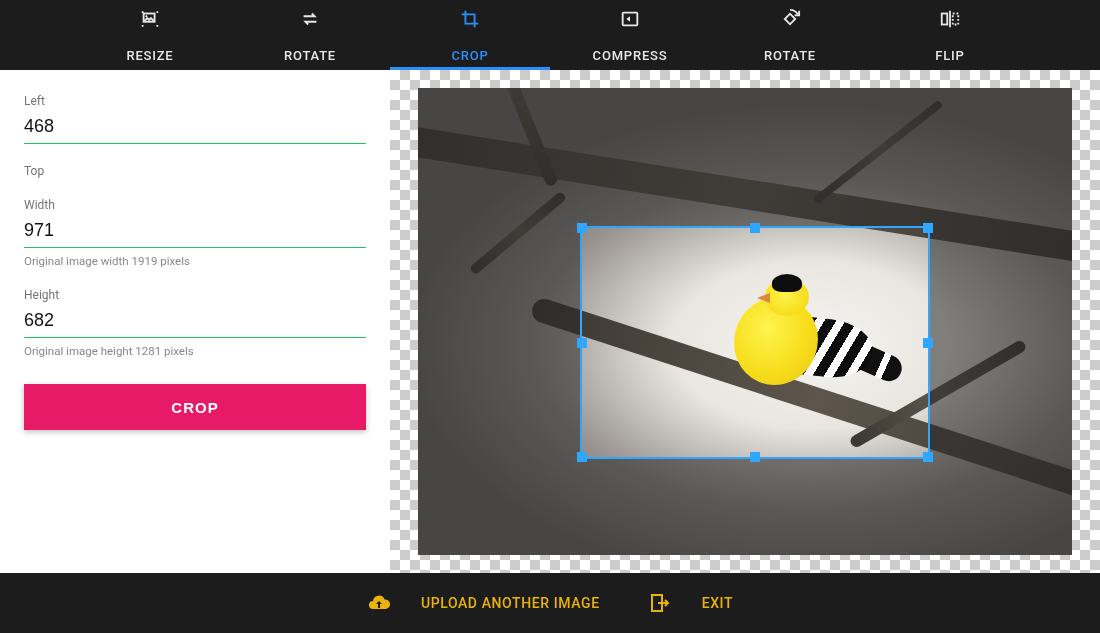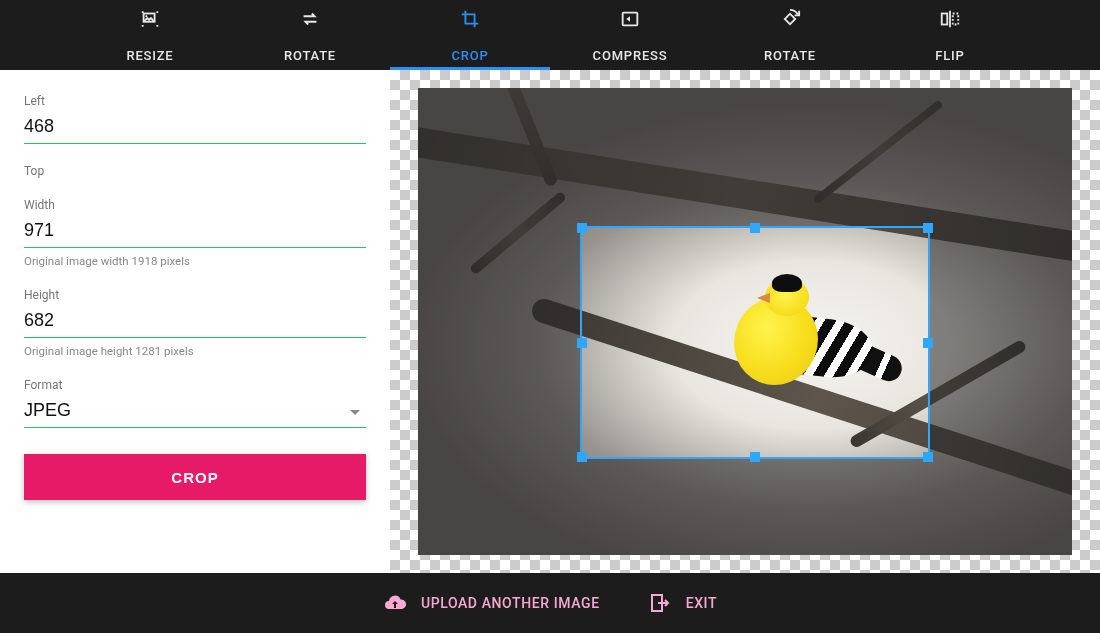--- a/index.html
+++ b/index.html
@@ -233,22 +233,22 @@
   height: 60px;
   background: #1c1c1c;
   display: flex;
   align-items: center;
   justify-content: center;
   gap: 48px;
 }
 .bottom-btn {
   display: flex;
   align-items: center;
-  gap: 14px;
-  color: #f9a8d4;
+  gap: 30px;
+  color: #eab308;
   font-size: 14px;
   letter-spacing: 0.6px;
   font-weight: 500;
   cursor: pointer;
 }
 .bottom-btn svg { width: 24px; height: 24px; }
 </style>
 </head>
 <body>
 
@@ -316,35 +316,29 @@
       <input class="field-input" value="468" style="">
     </div>
 
     <div class="field">
       <div class="field-label">Top</div>
     </div>
 
     <div class="field">
       <div class="field-label">Width</div>
       <input class="field-input" value="971" style="">
-      <div class="field-hint">Original image width 1918 pixels</div>
+      <div class="field-hint">Original image width 1919 pixels</div>
     </div>
 
     <div class="field">
       <div class="field-label">Height</div>
       <input class="field-input" value="682" style="">
       <div class="field-hint">Original image height 1281 pixels</div>
     </div>
 
-    <div class="field">
-      <div class="field-label">Format</div>
-      <div class="select-wrap">
-        <input class="field-input" readonly="" value="JPEG" style="">
-      </div>
-    </div>
 
     <button class="crop-btn">CROP</button>
   </div>
 
   <div class="canvas-stage">
     <div class="image-holder">
       <div class="photo-bg">
         <div class="branch b1"></div>
         <div class="branch b2"></div>
         <div class="branch b3"></div>

